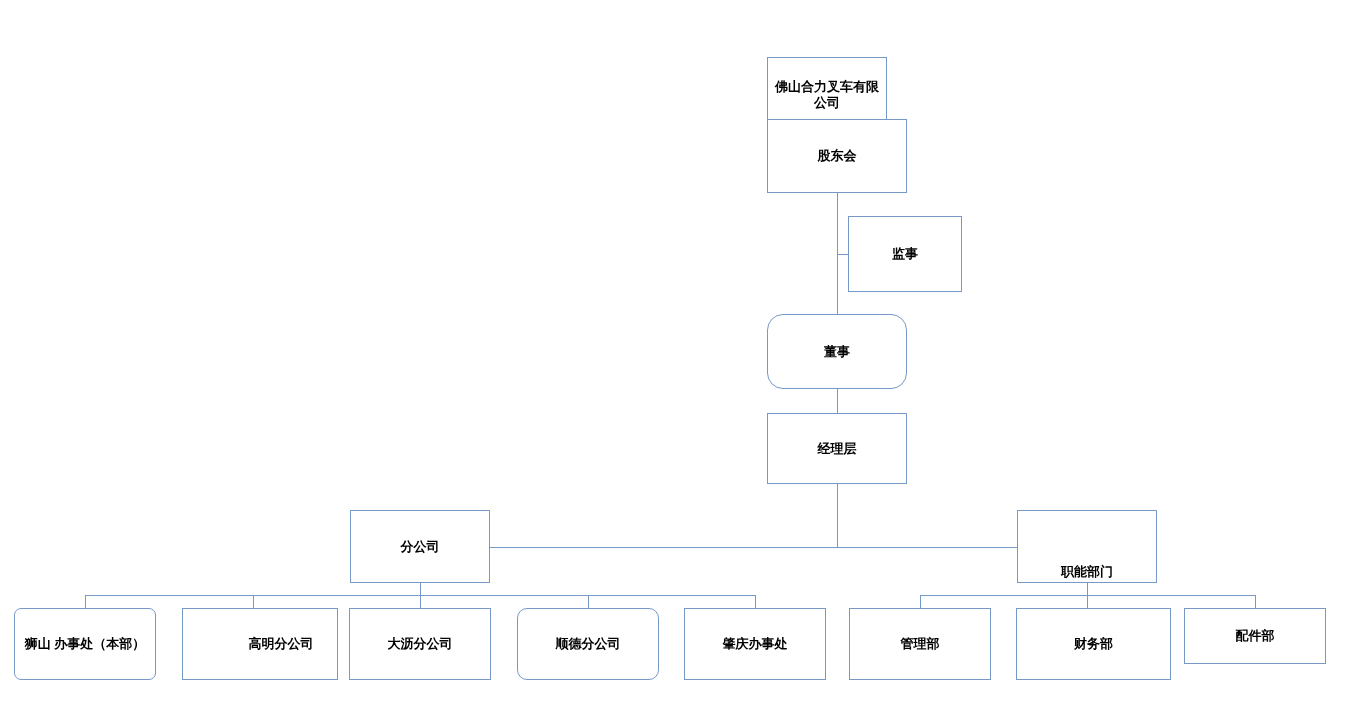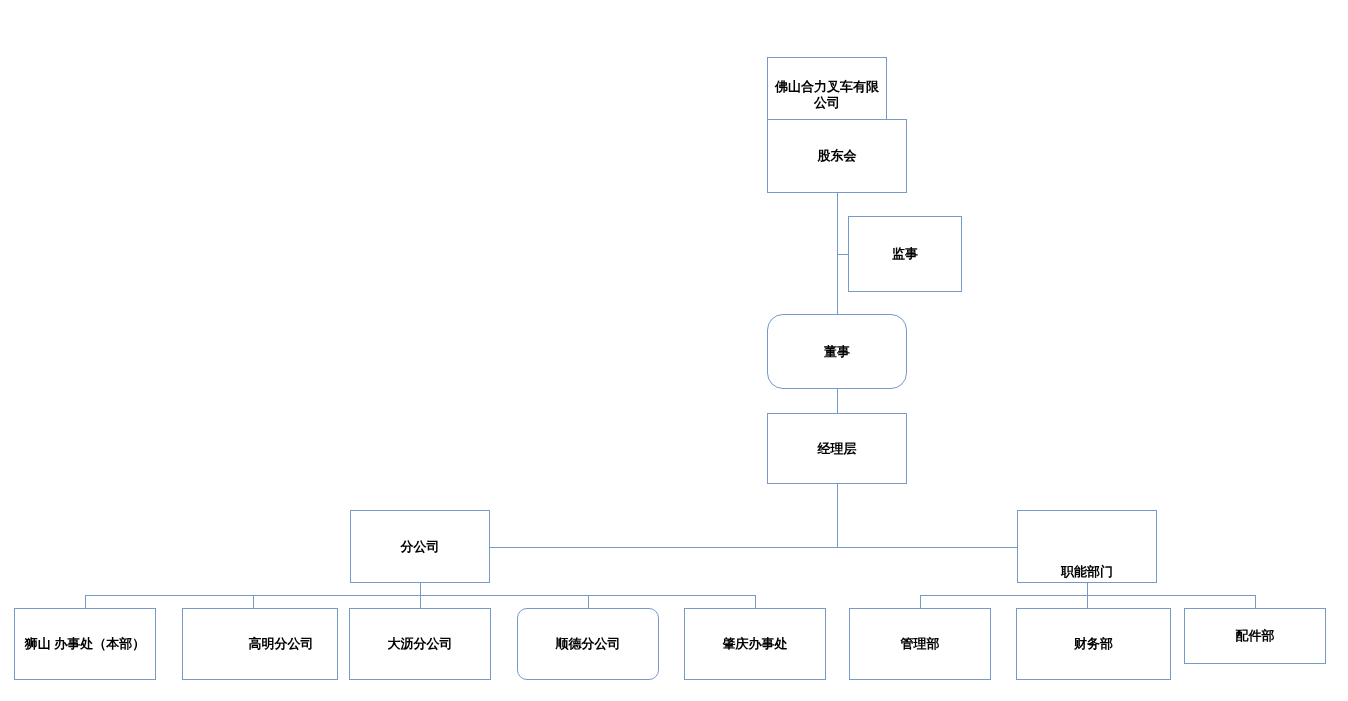--- a/index.html
+++ b/index.html
@@ -73,21 +73,21 @@
     </div>
     <div class="node" style="left: 767px; top: 413px; width: 140px; height: 71px; border-color: rgb(118, 153, 199);">
       <span>经理层</span>
     </div>
     <div class="node" style="left: 350px; top: 510px; width: 140px; height: 73px; border-color: rgb(118, 153, 199);">
       <span>分公司</span>
     </div>
     <div class="node" style="left: 1017px; top: 510px; width: 140px; height: 73px; border-color: rgb(118, 153, 199); align-items: flex-end;">
       <span>职能部门</span>
     </div>
-    <div class="node" style="left: 14px; top: 608px; width: 142px; height: 72px; border-color: rgb(118, 153, 199);">
+    <div class="node" style="left: 14px; top: 608px; width: 142px; height: 72px; border-color: rgb(118, 153, 199); border-radius: 7px;">
       <span>狮山 办事处（本部）</span>
     </div>
     <div class="node" style="left: 182px; top: 608px; width: 156px; height: 72px; border-color: rgb(118, 153, 199); padding-left: 46px;">
       <span>高明分公司</span>
     </div>
     <div class="node" style="left: 349px; top: 608px; width: 142px; height: 72px; border-color: rgb(118, 153, 199);">
       <span>大沥分公司</span>
     </div>
     <div class="node" style="left: 517px; top: 608px; width: 142px; height: 72px; border-color: rgb(118, 153, 199); border-radius: 10px;">
       <span>顺德分公司</span>

